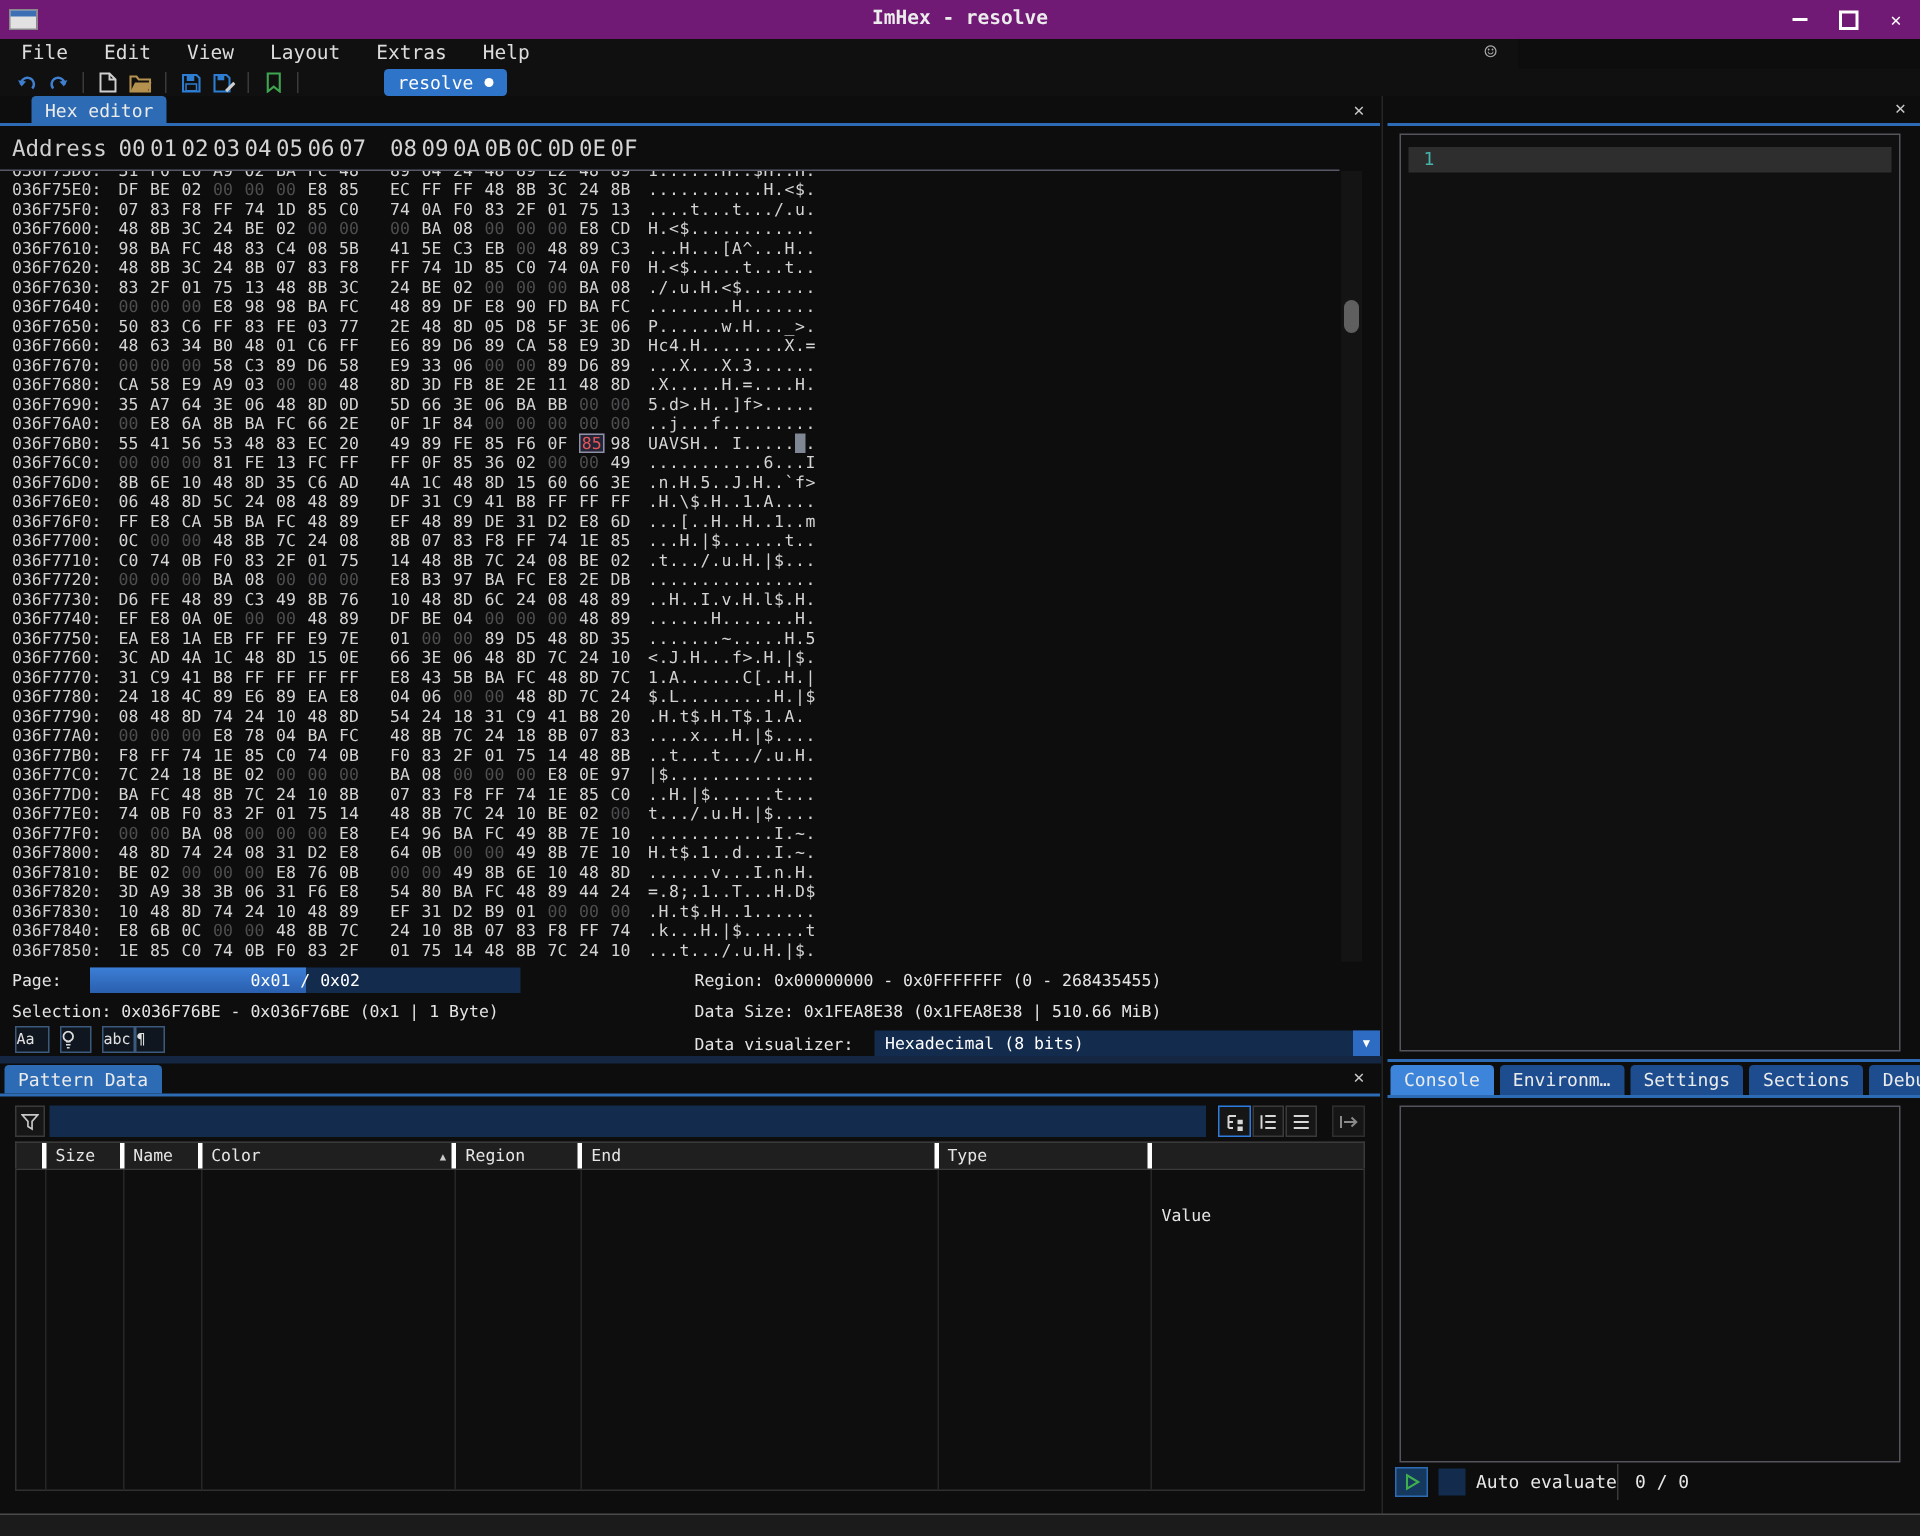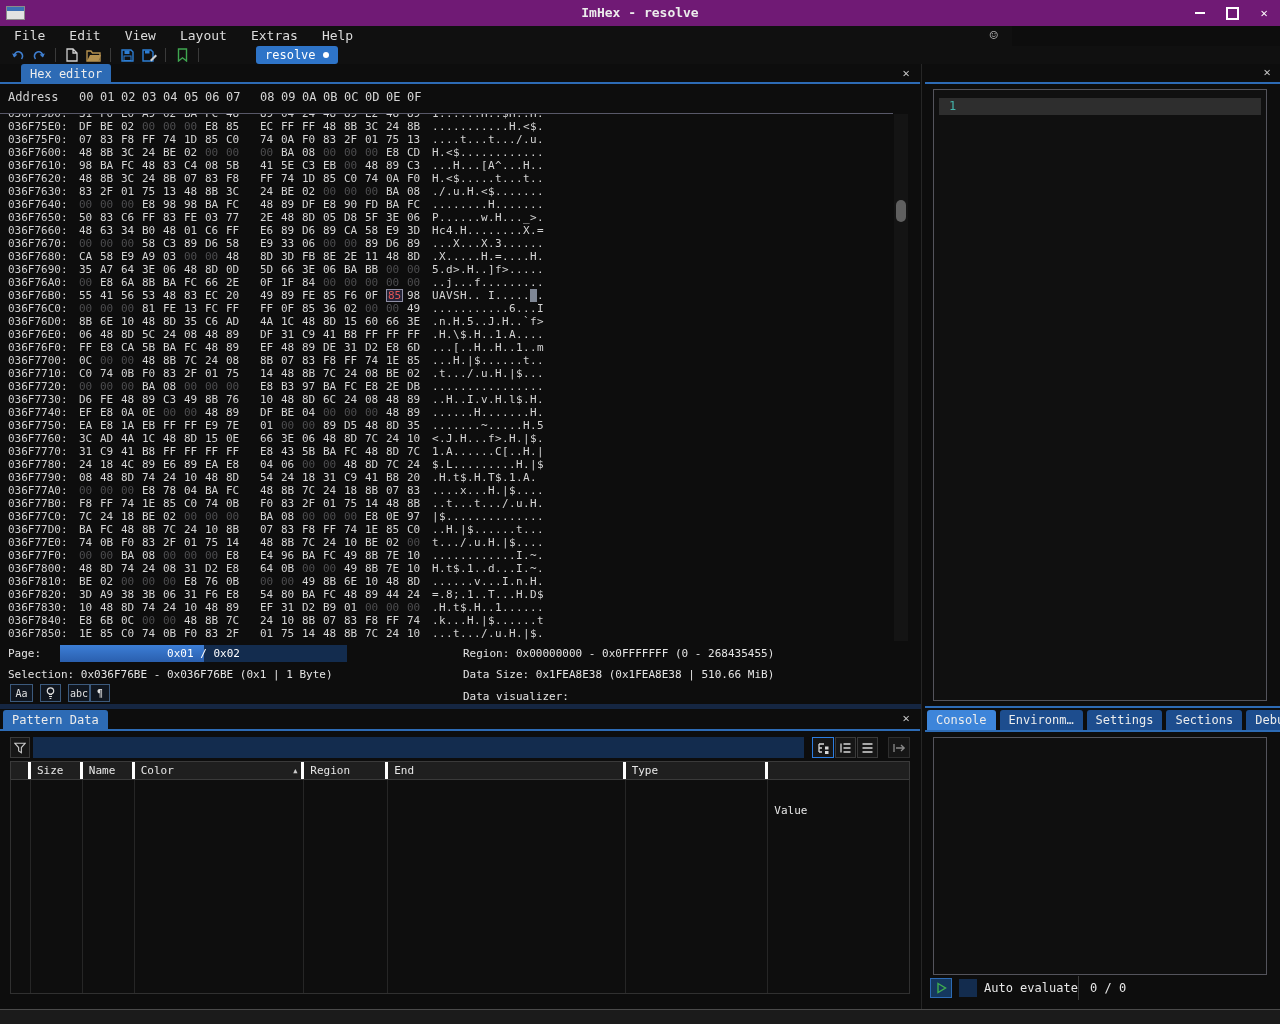--- a/index.html
+++ b/index.html
@@ -35,21 +35,21 @@
   .tab { display:inline-flex; align-items:center; height:20px; padding:0 9px; margin-right:4px;
          background:#151d29; color:#ececec; font-size:12px; border-radius:3px 3px 0 0; }
   .tab.active { background:#2d6bb5; }
   .tab.midblue { background:#1d4d8e; }
   .tab.bright { background:#3d85da; }
   .tab-underline { position:absolute; height:2px; background:#2d6bb5; }
   .panel-close { position:absolute; color:#c8c8c8; font-size:12px; width:14px; text-align:center; }
   
   #left-panel { position:absolute; left:0; top:64px; width:921px; height:946px; }
   .hex-tabbar { position:absolute; left:0; top:0; width:921px; height:20px; }
-  .hex-colheader { position:absolute; left:0; top:26px; height:16px; white-space:nowrap; font-size:12px; }
+  .hex-colheader { position:absolute; left:0; top:26px; height:16px; white-space:nowrap; font-size:15px; }
   .hex-sep { position:absolute; left:0; top:49px; width:893px; border-top:1px solid #585868; }
   .hex-viewport { position:absolute; left:0; top:50px; width:893px; height:527px; overflow:hidden; }
   .hex-rows { margin-top:-7px; }
   .hex-row { height:13px; line-height:13px; white-space:nowrap; font-size:11px; }
   .addr { display:inline-block; width:71px; margin-left:8px; color:#cfcfcf; }
   .b { display:inline-block; width:21px; color:#d4d4d4; }
   .b.g { margin-left:13px; }
   .dim { color:#4e4e50; }
   .sel-byte { color:#e25555 !important; background:#242438; outline:1px solid #8f8fa5; outline-offset:-1px;
               width:17px; margin-right:4px; text-align:center; }
@@ -57,21 +57,21 @@
   .ac { display:inline-block; width:7px; color:#d4d4d4; }
   .sel-ascii { background:#7f8795; color:#7f8795 !important; }
   .hex-scrollbar { position:absolute; left:894px; top:50px; width:14px; height:527px; background:#141414; }
   .hex-thumb { position:absolute; left:2px; top:86px; width:10px; height:22px; background:#5f5f5f; border-radius:5px; }
   
   .f-label { position:absolute; font-size:11px; color:#e4e4e4; white-space:nowrap; }
   .page-bar { position:absolute; left:60px; top:581px; width:287px; height:17px; background:#132c4e; }
   .page-fill { position:absolute; left:0; top:0; width:50%; height:100%; background:linear-gradient(#3c7ed6,#2a5fae); }
   .page-text { position:absolute; left:0; right:0; top:2px; text-align:center; color:#fff; font-size:11px; }
   .mini-btn { position:absolute; top:620px; height:18px; background:#10161f; border:1px solid #3c5a7d; color:#e0e0e0;
-              display:flex; align-items:center; justify-content:center; font-size:10px; }
+              display:flex; align-items:center; font-size:10px; }
   .combo { position:absolute; left:583px; top:623px; width:337px; height:18px; background:#132c4e; color:#fff;
            font-size:11px; line-height:18px; padding-left:7px; }
   .combo-arrow { position:absolute; right:0; top:0; width:18px; height:18px; background:#2e6cc4; color:#fff;
                  font-size:8px; text-align:center; line-height:18px; }
   .h-splitter { position:absolute; left:0; top:640px; width:921px; height:5px; background:#152642; }
   
   .pd-tabbar { position:absolute; left:0; top:646px; width:921px; height:19px; }
   .pd-filter-row { position:absolute; left:0; top:673px; width:921px; height:21px; }
   .icon-btn { position:absolute; height:21px; background:#161616; border:1px solid #3a3a3a;
               display:flex; align-items:center; justify-content:center; }
@@ -265,20 +265,24 @@
     <div class="mini-btn" style="left:68px; width:22px;">
       <span>abc</span>
     </div>
     <div class="mini-btn" style="left:90px; width:20px;">
       <span>¶</span>
     </div>
 
     <div class="f-label" style="left:463px; top:583px;">Region: 0x00000000 - 0x0FFFFFFF (0 - 268435455)</div>
     <div class="f-label" style="left:463px; top:604px;">Data Size: 0x1FEA8E38 (0x1FEA8E38 | 510.66 MiB)</div>
     <div class="f-label" style="left:463px; top:626px;">Data visualizer:</div>
+    <div class="combo">
+      <span>Hexadecimal (8 bits)</span>
+      <div class="combo-arrow">▼</div>
+    </div>
 
     <div class="h-splitter"></div>
 
     <div class="pd-tabbar">
       <div class="tab active" style="margin-left:3px; height:19px;">
         <span>Pattern Data</span>
       </div>
       <div class="panel-close" style="right:8px; top:1px;">✕</div>
       <div class="tab-underline" style="left:0; top:19px; width:920px;"></div>
     </div>

